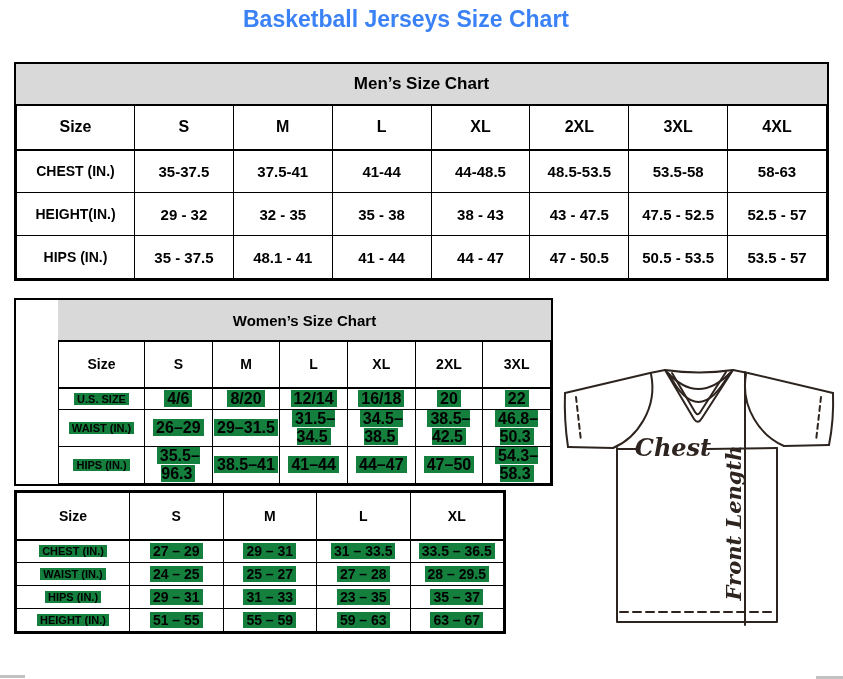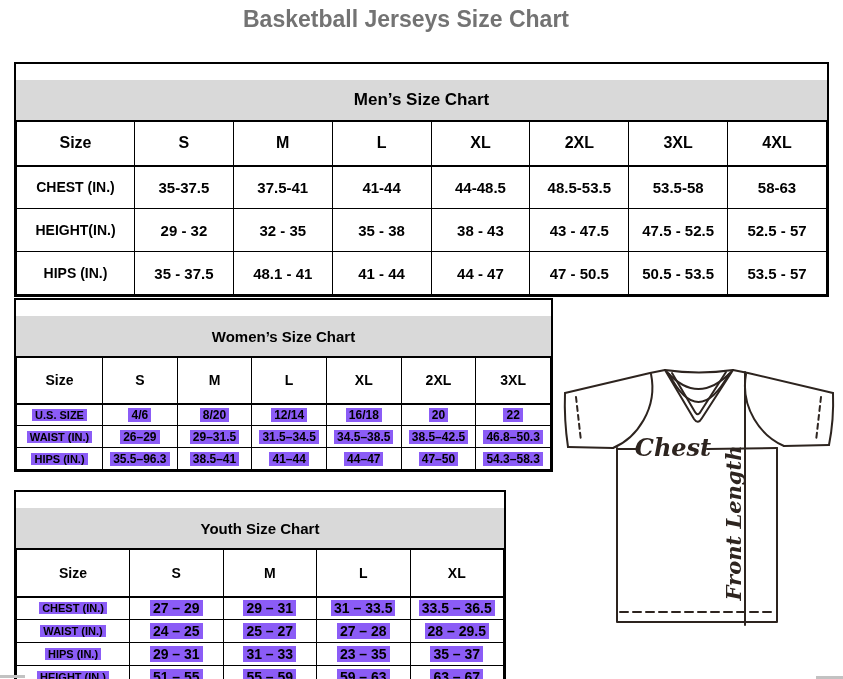--- a/index.html
+++ b/index.html
@@ -1,49 +1,49 @@
 <!DOCTYPE html>
 <html><head>
 <meta charset="utf-8">
 <style>
   html,body{margin:0;padding:0;background:#ffffff;}
   body{font-family:"Liberation Sans", sans-serif;}
   .page{position:relative;width:843px;height:679px;background:#fff;overflow:hidden;}
 
   .page-title{position:absolute;top:6px;left:0;width:812px;text-align:center;
-    font-size:23px;font-weight:bold;color:#737373;letter-spacing:0px;}
+    font-size:23px;font-weight:bold;color:#3b82f6;letter-spacing:0px;}
 
   .chart-wrap{position:absolute;border:2px solid #000;background:#fff;box-sizing:border-box;}
   .caption{background:#d9d9d9;display:flex;align-items:center;justify-content:center;
-    font-weight:bold;border-bottom:1px solid #000;color:#000;margin-top:16px;}
+    font-weight:bold;border-bottom:1px solid #000;color:#000;}
   table{border-collapse:collapse;table-layout:fixed;width:100%;}
   th,td{border:1px solid #000;text-align:center;vertical-align:middle;
     font-weight:bold;color:#000;padding:0;}
   thead th{border-bottom:2px solid #000;}
-  .hl{background:#8b5cf6;padding:0 3px;margin-top:26px;}
+  .hl{background:#15803d;padding:0 3px;margin-top:26px;}
 
   
   #mens-wrap{left:14px;top:62px;width:815px;}
   #mens-wrap .caption{height:40px;font-size:17px;}
   #mens-table col.label-col{width:118px;}
   #mens-table thead tr{height:44px;}
   #mens-table tbody tr{height:43px;}
   #mens-table thead th{font-size:16px;}
   #mens-table tbody th{font-size:14px;}
   #mens-table tbody td{font-size:15px;}
 
   
-  #womens-wrap{left:14px;top:298px;width:539px;}
+  #womens-wrap{left:14px;top:298px;width:539px;padding-left:42px;}
   #womens-wrap .caption{height:40px;font-size:15px;}
   #womens-table col.label-col{width:86px;}
   #womens-table thead tr{height:46px;}
   #womens-table tbody tr{height:22px;}
   #womens-table thead th{font-size:14px;}
   #womens-table tbody th{font-size:11px;}
-  #womens-table tbody td{font-size:12px;}
+  #womens-table tbody td{font-size:16px;}
 
   
   #youth-wrap{left:14px;top:490px;width:492px;}
   #youth-wrap .caption{height:40px;font-size:15px;}
   #youth-table col.label-col{width:113px;}
   #youth-table thead tr{height:47px;}
   #youth-table tbody tr{height:23px;}
   #youth-table thead th{font-size:14px;}
   #youth-table tbody th{font-size:11px;}
   #youth-table tbody td{font-size:14px;}
@@ -170,21 +170,20 @@
             <td><span class="hl">41–44</span></td>
             <td><span class="hl">44–47</span></td>
             <td><span class="hl">47–50</span></td>
             <td><span class="hl">54.3–58.3</span></td>
           </tr>
         </tbody>
       </table>
   </div>
 
   <div class="chart-wrap" id="youth-wrap">
-    <div class="caption">Youth Size Chart</div>
     <table id="youth-table">
       <colgroup>
           <col class="label-col">
           <col>
           <col>
           <col>
           <col>
         </colgroup>
     <thead>
           <tr>

